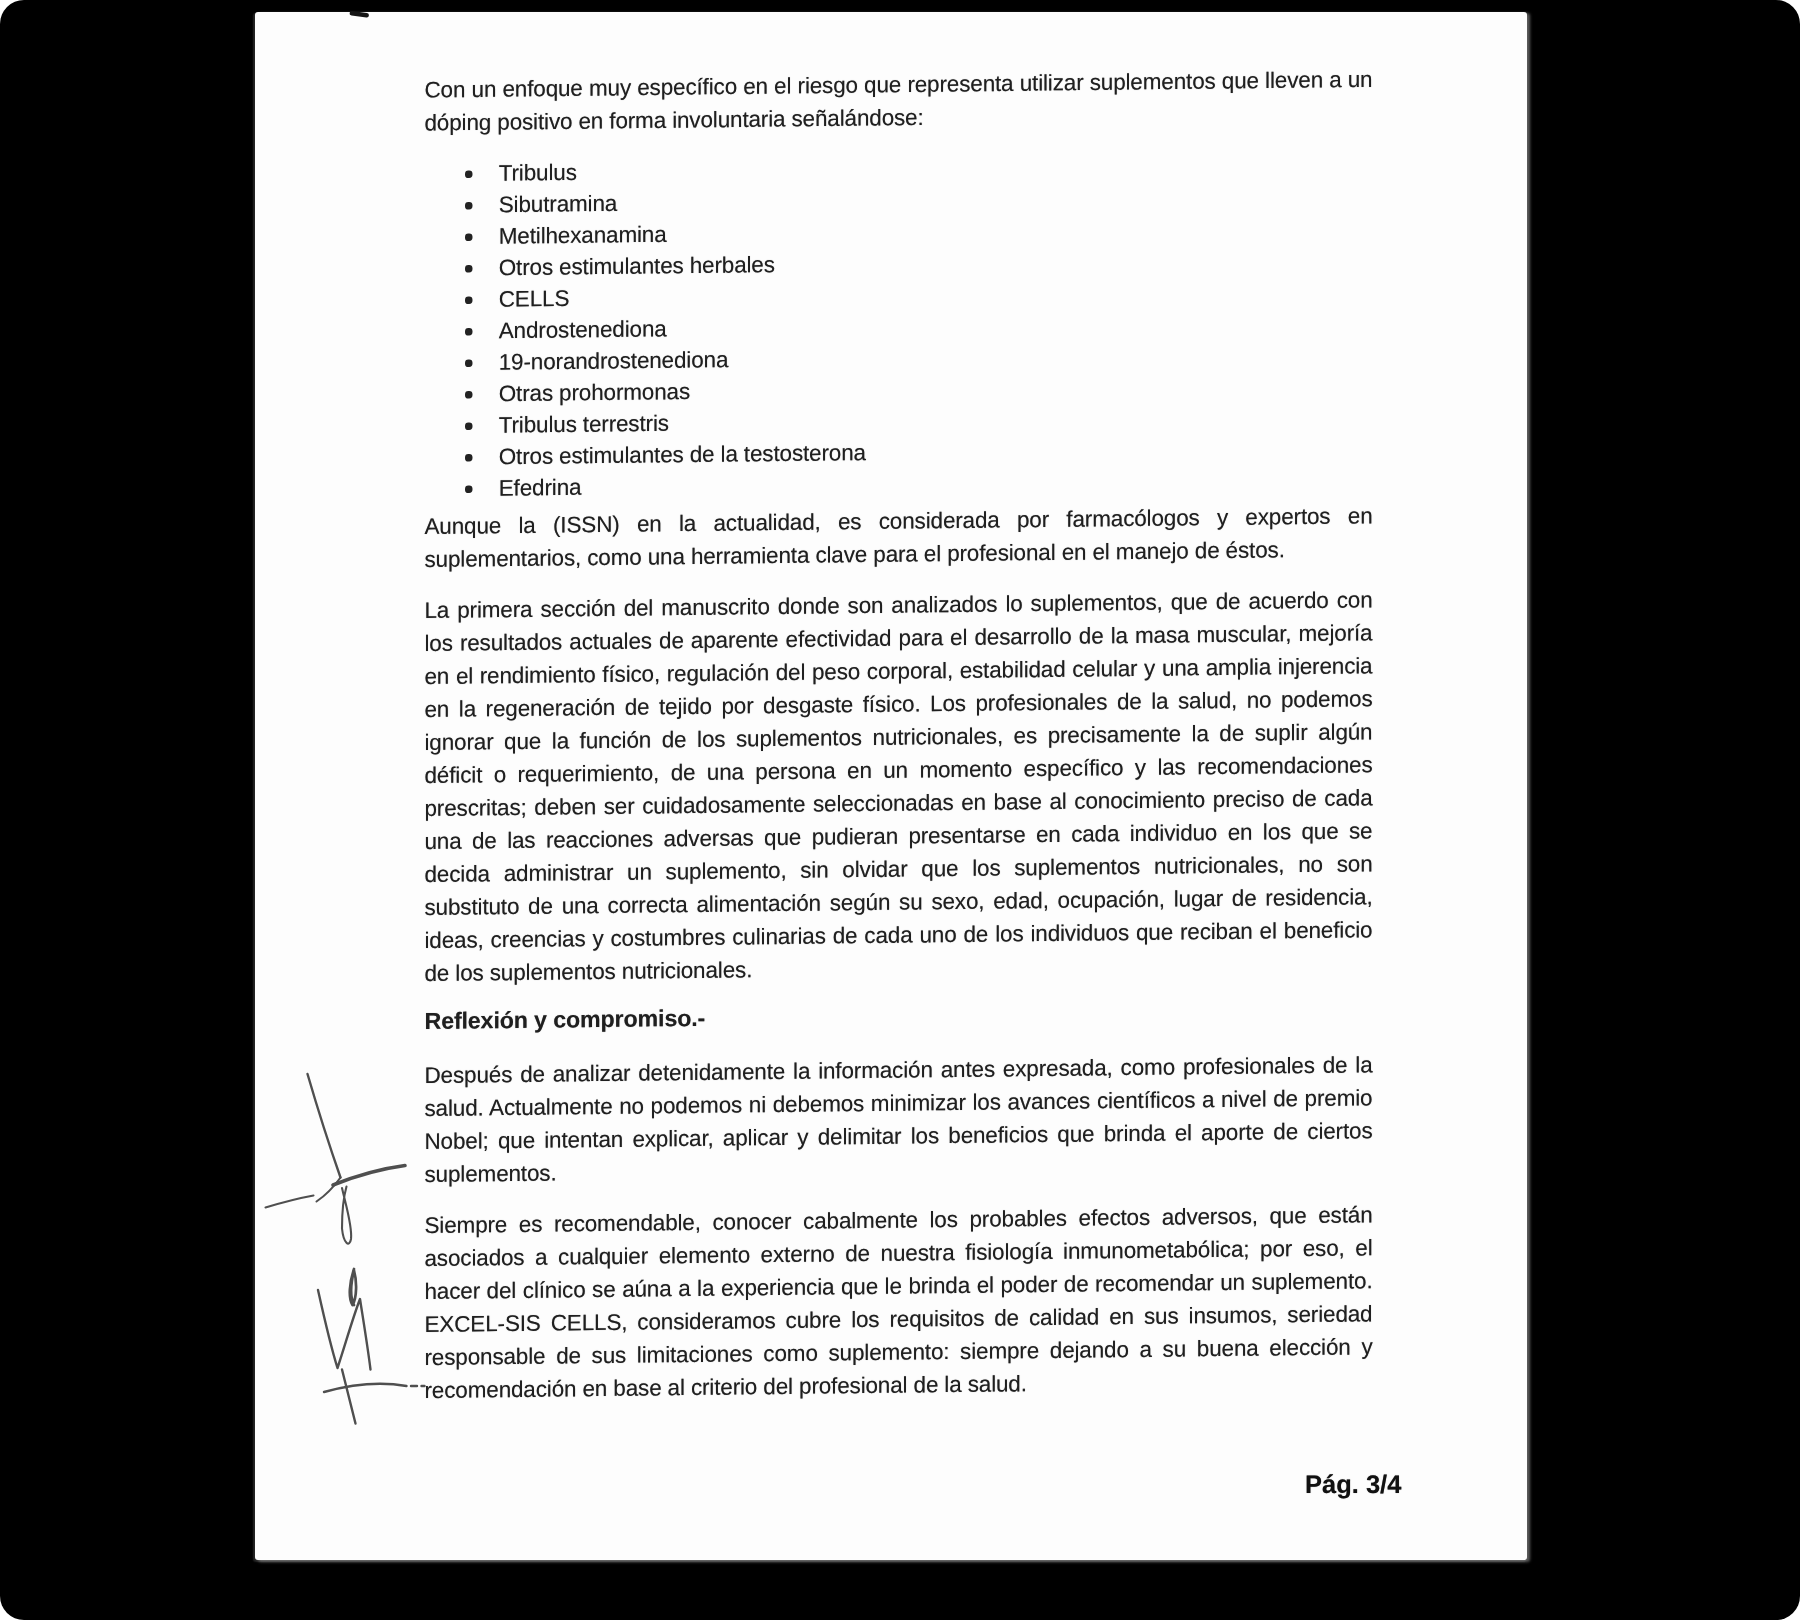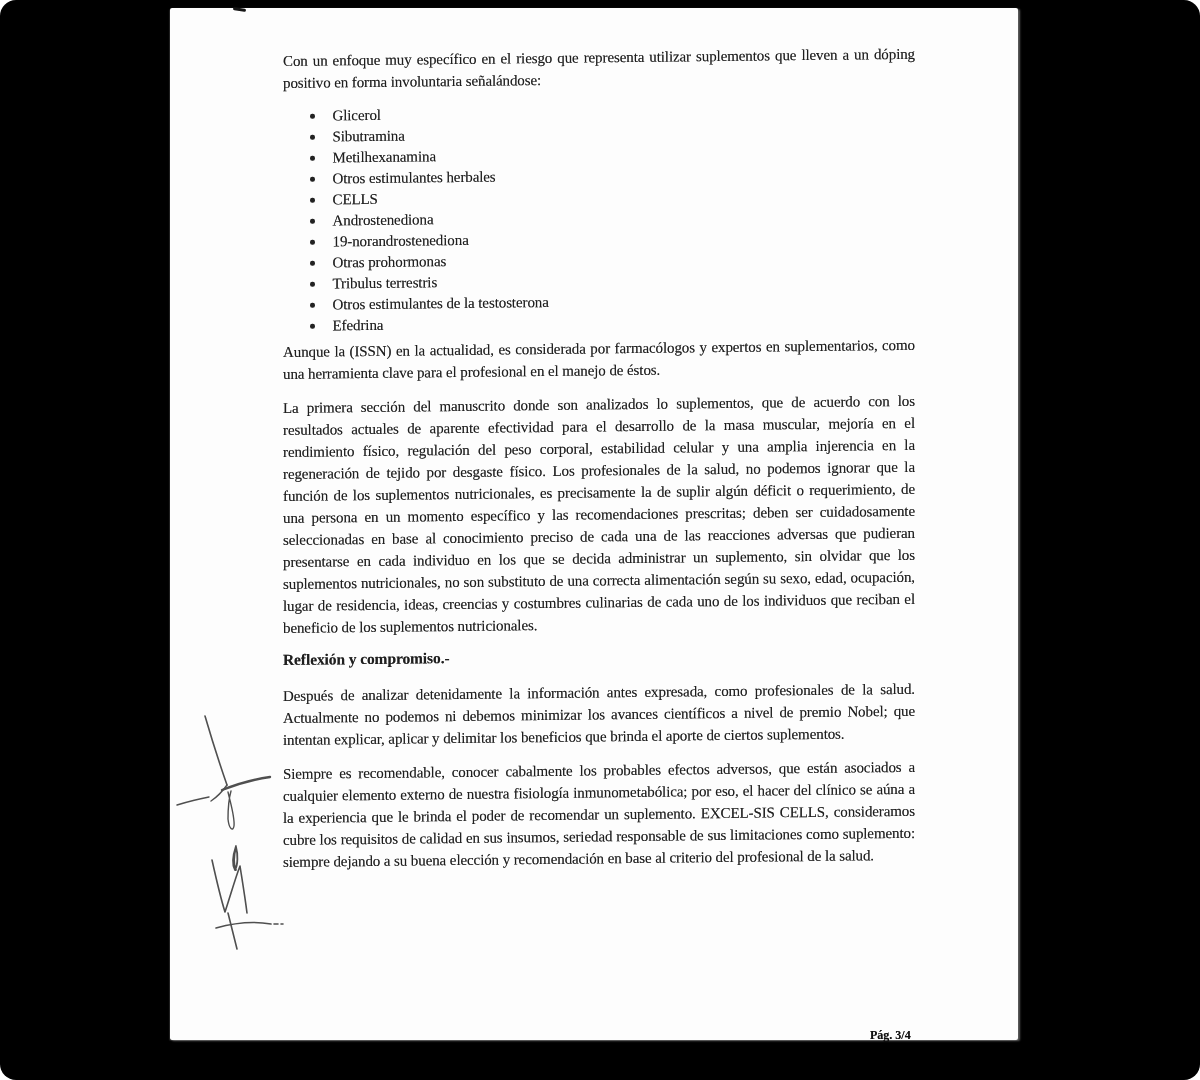--- a/index.html
+++ b/index.html
@@ -1,19 +1,19 @@
 <!DOCTYPE html>
 <html><head>
 <meta charset="utf-8">
 <style>
   html,body{margin:0;padding:0;background:#ffffff;}
   .canvas{
     position:relative;width:1200px;height:1080px;background:#000000;
     border-radius:16px;overflow:hidden;
-    font-family:Liberation Serif, serif;
+    font-family:Liberation Sans, sans-serif;
   }
   .paper{
     position:absolute;left:170px;top:8px;width:848px;height:1032px;
     background:#fdfdfd;border-radius:2px;
     box-shadow:2px 1px 2px rgba(170,170,170,0.55), -1px 1px 1px rgba(120,120,120,0.3);
   }
   .content{
     position:absolute;left:113px;top:42px;width:632px;
     transform:skewY(-0.65deg);transform-origin:0 0;
     color:#1f1f1f;font-size:15px;line-height:22px;letter-spacing:-0.1px;
@@ -26,22 +26,22 @@
   }
   .bullets li{display:flex;align-items:flex-start;line-height:21px;}
   .dot{
     width:4.5px;height:4.5px;border-radius:50%;background:#222;
     margin:8px 18px 0 0;flex-shrink:0;
   }
   .heading{
     font-size:15.5px;font-weight:700;margin:2px 0 14px 0;line-height:22px;
   }
   .footer{
-    position:absolute;left:700px;top:1020px;
-    color:#111;font-weight:700;font-size:12px;letter-spacing:0;
+    position:absolute;left:700px;top:972px;
+    color:#111;font-weight:700;font-size:17px;letter-spacing:0;
     text-shadow:0 0 0.5px rgba(0,0,0,0.6);
   }
   .sig{position:absolute;left:0;top:0;pointer-events:none;}
   .tick{
     position:absolute;left:63px;top:0;width:13px;height:3px;background:#151515;
     transform:rotate(8deg);border-radius:2px;
   }
 </style>
 </head>
 <body>
@@ -50,21 +50,21 @@
   <div class="paper">
 
     <div class="tick"></div>
 
     <div class="content">
       <p class="para">Con un enfoque muy específico en el riesgo que representa utilizar suplementos que lleven a un dóping positivo en forma involuntaria señalándose:</p>
 
       <ul class="bullets">
         <li>
             <span class="dot"></span>
-            <span>Glicerol</span>
+            <span>Tribulus</span>
           </li>
         <li>
             <span class="dot"></span>
             <span>Sibutramina</span>
           </li>
         <li>
             <span class="dot"></span>
             <span>Metilhexanamina</span>
           </li>
         <li>

